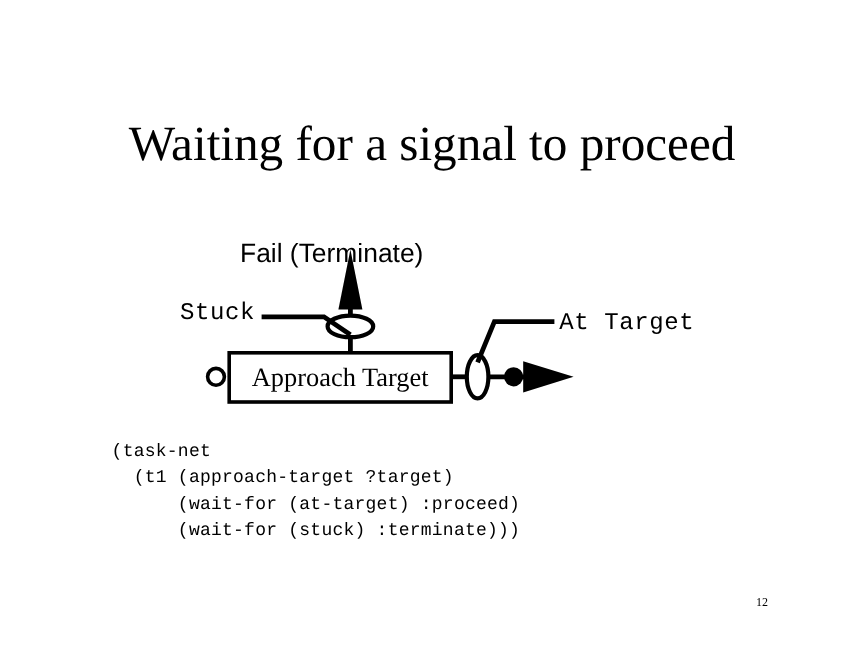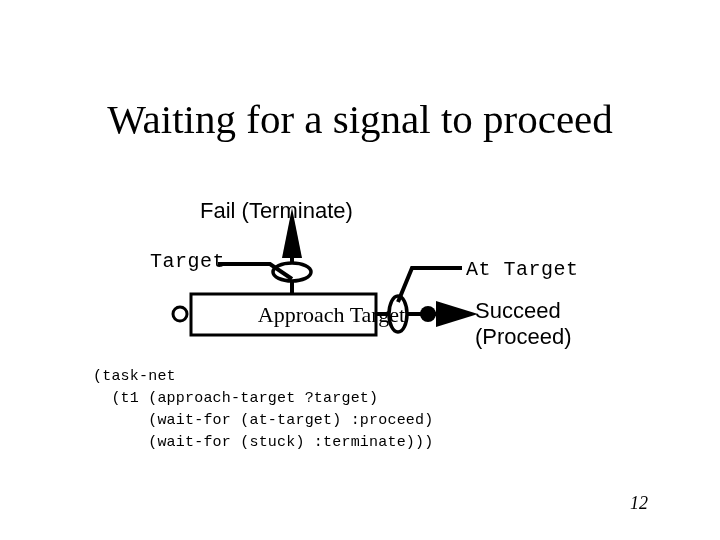--- a/index.html
+++ b/index.html
@@ -107,21 +107,20 @@
     width: 185px;
     height: 41px;
     display: flex;
     align-items: center;
     justify-content: center;
     font-family: "Liberation Serif", "DejaVu Serif", serif;
     font-size: 22px;
     line-height: 26px;
     white-space: nowrap;
     color: #000000;
-    margin-left: 48px;
   }
 
   
   #code-block {
     position: absolute;
     left: 93px;
     top: 366px;
     margin: 0;
     font-family: "Liberation Mono", "DejaVu Sans Mono", monospace;
     font-size: 15px;
@@ -132,24 +131,23 @@
   }
 
   
   #page-number {
     position: absolute;
     left: 630px;
     top: 494px;
     width: 40px;
     text-align: left;
     font-family: "Liberation Serif", "DejaVu Serif", serif;
-    font-size: 18px;
+    font-size: 10px;
     line-height: 18px;
     color: #000000;
-    font-style: italic;
   }
 </style>
 </head>
 <body>
 
 <div id="slide">
 
   <h1 id="slide-title">Waiting for a signal to proceed</h1>
 
   <div id="diagram">
@@ -178,28 +176,24 @@
 
       <polygon points="478,134 436,121 436,147" fill="#000000"></polygon>
 
       <polyline points="398,122 412,88 462,88" fill="none" stroke="#000000" stroke-width="4" stroke-linejoin="miter" stroke-linecap="butt"></polyline>
     </svg>
 
     <div id="box-label">Approach Target</div>
 
     <div class="diagram-label serif-label" id="label-fail">Fail (Terminate)</div>
 
-    <div class="diagram-label mono-label" id="label-stuck">Target</div>
+    <div class="diagram-label mono-label" id="label-stuck">Stuck</div>
 
     <div class="diagram-label mono-label" id="label-at-target">At  Target</div>
 
-    <div class="diagram-label serif-label" id="label-succeed">
-      <span class="succeed-line">Succeed</span>
-      <span class="succeed-line">(Proceed)</span>
-    </div>
 
   </div>
 
   <pre id="code-block">(task-net
   (t1 (approach-target ?target)
       (wait-for (at-target) :proceed)
       (wait-for (stuck) :terminate)))</pre>
 
   <div id="page-number">12</div>
 

